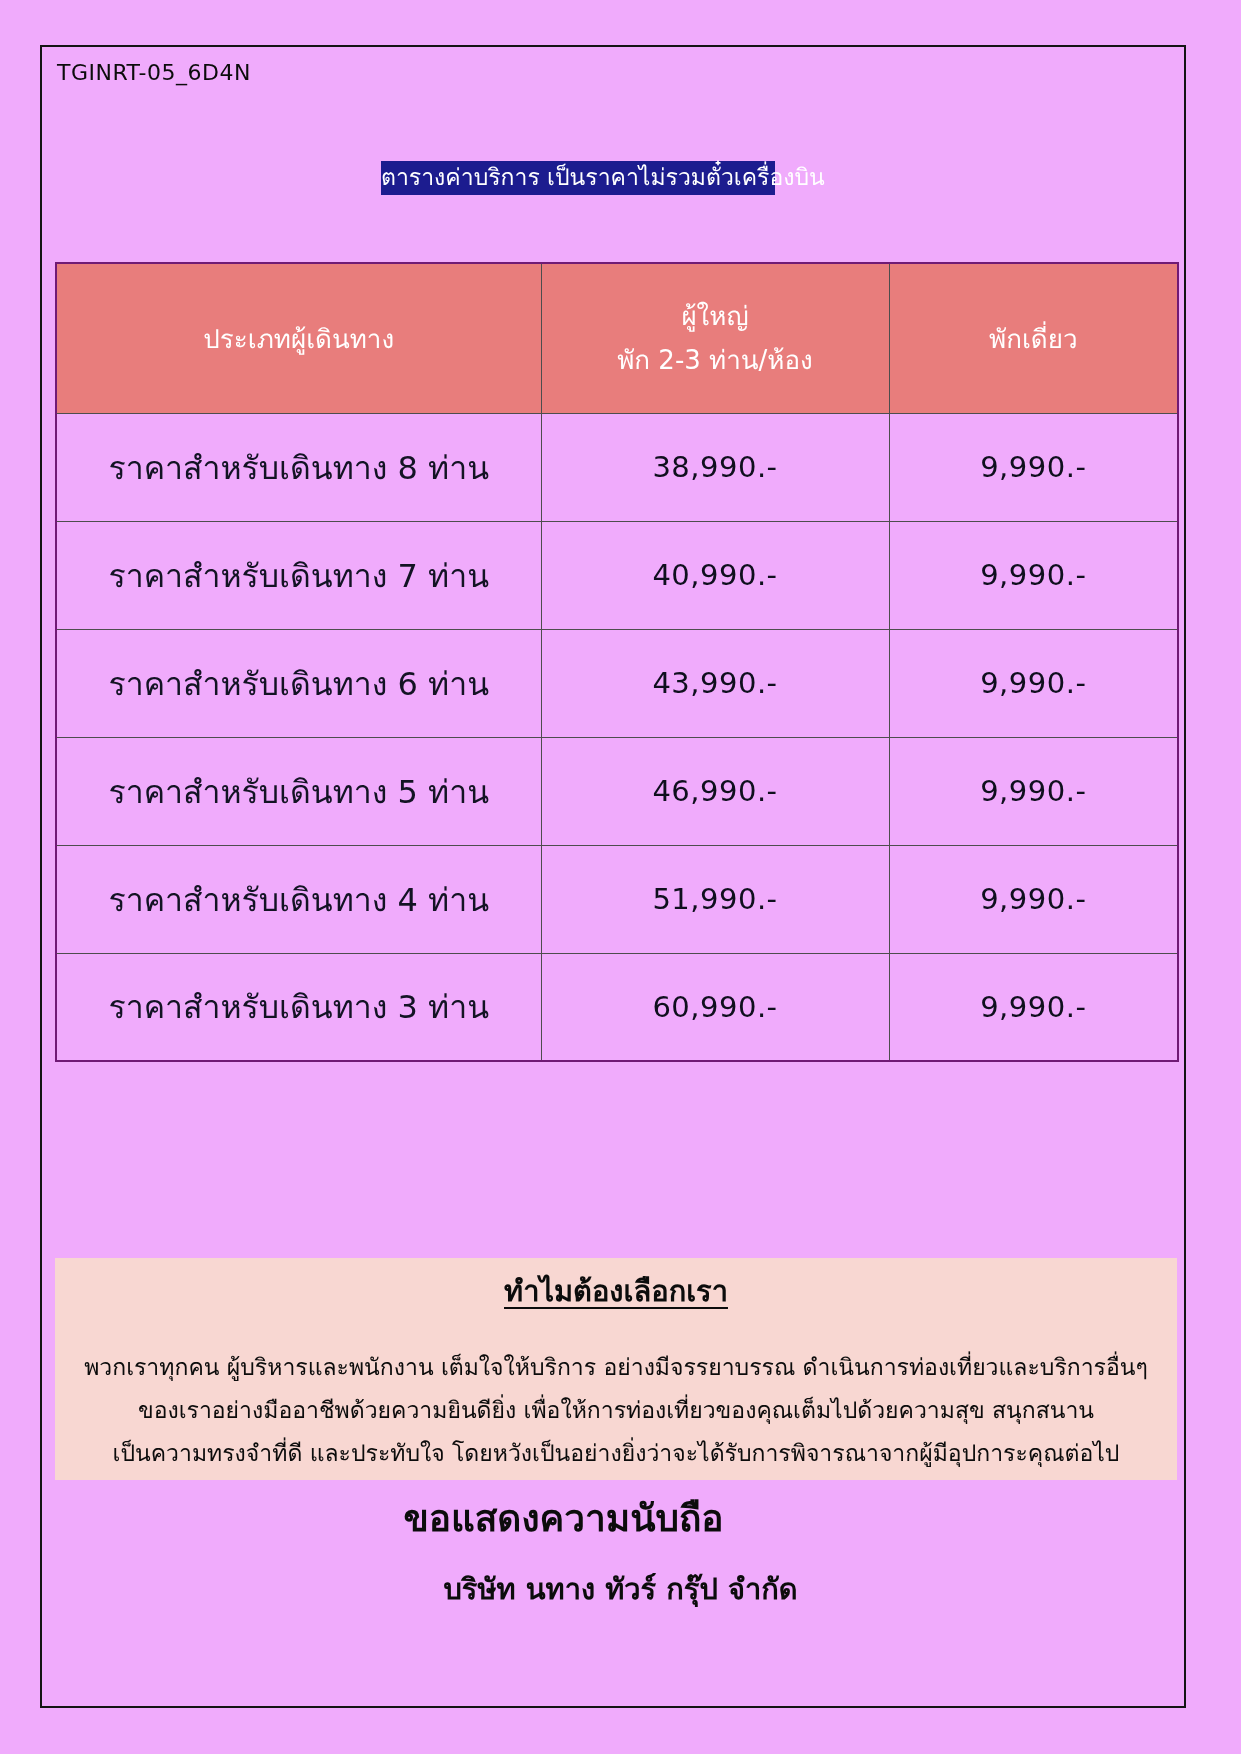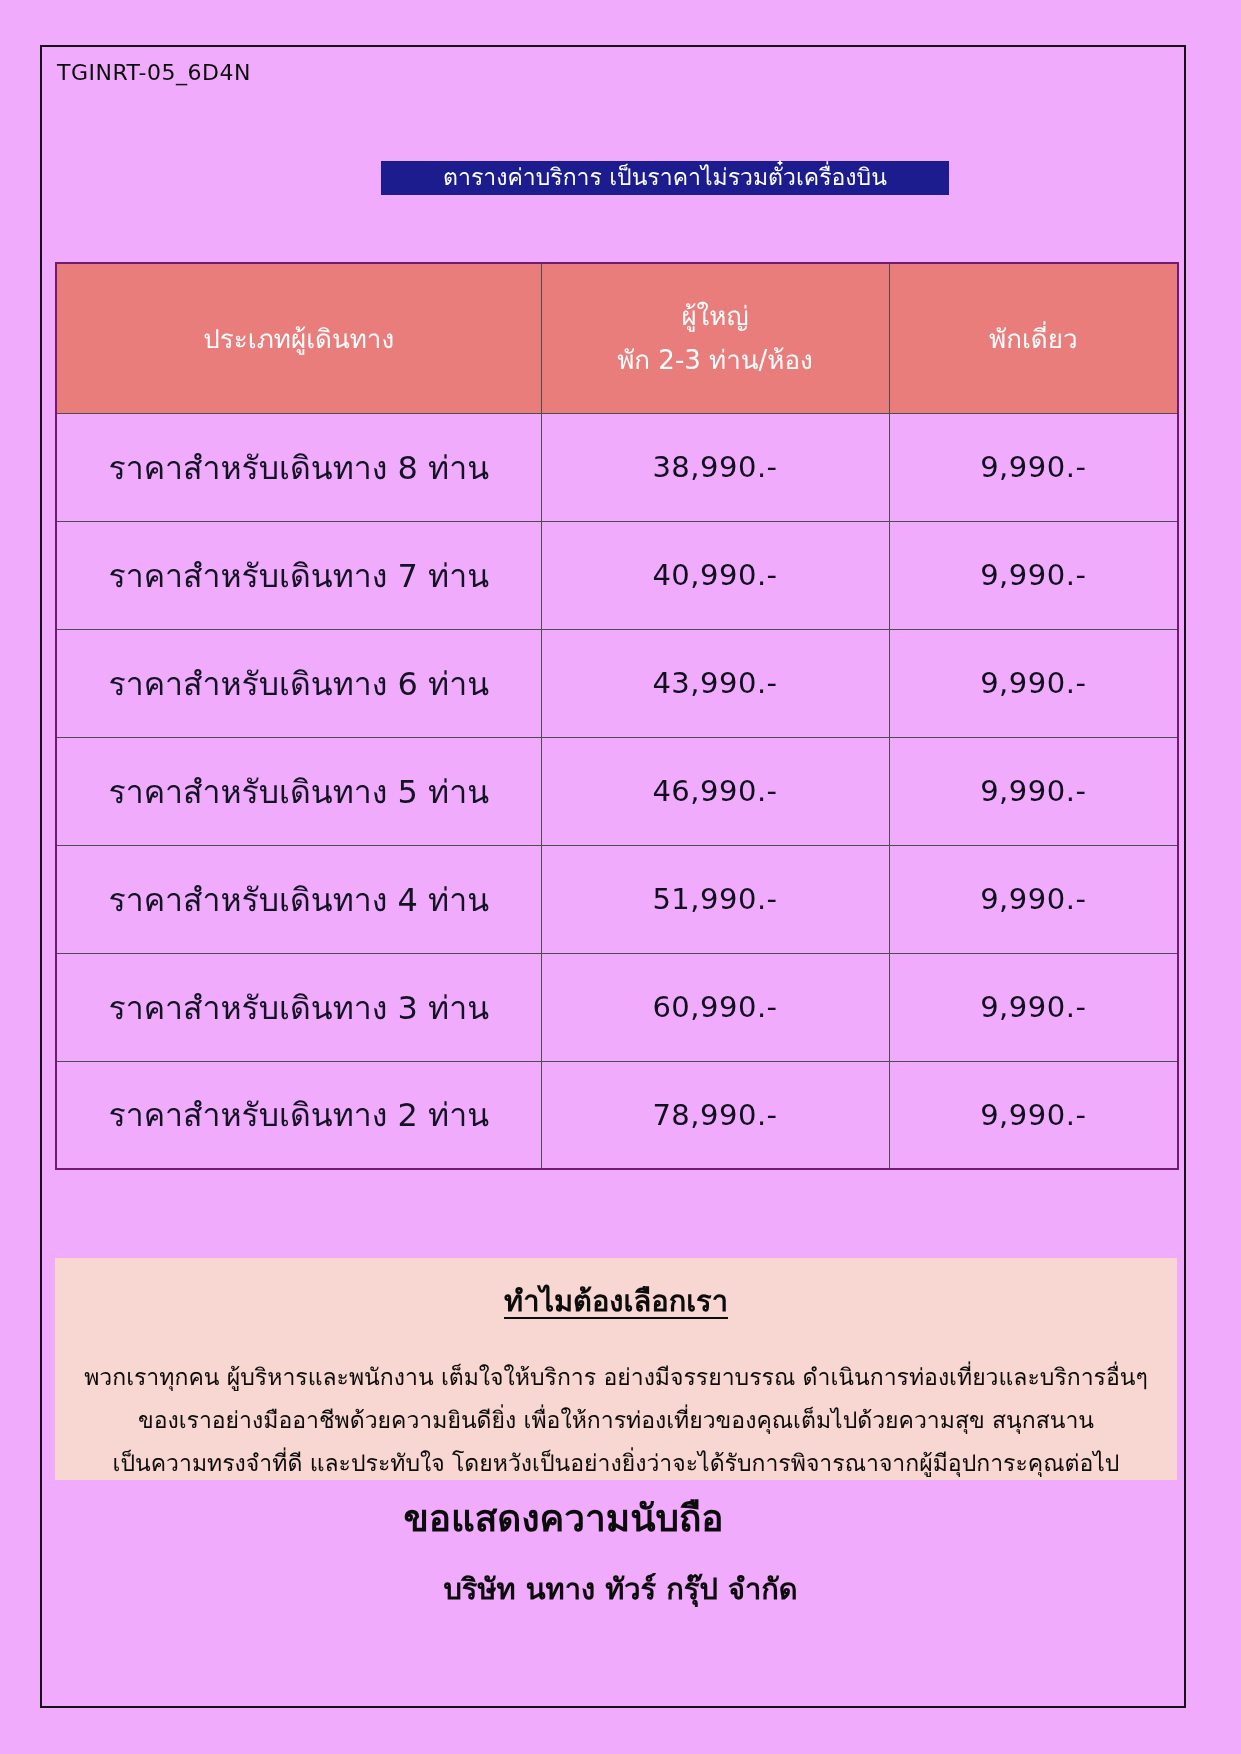--- a/index.html
+++ b/index.html
@@ -30,21 +30,21 @@
     left: 57px;
     top: 60px;
     font-size: 22px;
     letter-spacing: 0.5px;
     color: #0c0c0c;
   }
   .title-bar {
     position: absolute;
     left: 381px;
     top: 161px;
-    width: 568px;
+    width: 394px;
     height: 34px;
     background: #1c1c8f;
     color: #ffffff;
     font-size: 23px;
     line-height: 33px;
     text-align: center;
     white-space: nowrap;
   }
   table.price-table {
     position: absolute;
@@ -80,21 +80,21 @@
     left: 55px;
     top: 1258px;
     width: 1122px;
     height: 222px;
     background: #f8d7d2;
     box-sizing: border-box;
     text-align: center;
   }
   .why-heading {
     display: inline-block;
-    margin-top: 20px;
+    margin-top: 10px;
     font-size: 29px;
     font-weight: bold;
     color: #0c0c0c;
     text-decoration: underline;
     text-underline-offset: 6px;
   }
   .why-lines {
     margin-top: 32px;
   }
   .why-line {
@@ -172,25 +172,20 @@
         <td class="price-cell">9,990.-</td>
       </tr>
       <tr>
         <td class="label-cell">ราคาสำหรับเดินทาง 4 ท่าน</td>
         <td class="price-cell">51,990.-</td>
         <td class="price-cell">9,990.-</td>
       </tr>
       <tr>
         <td class="label-cell">ราคาสำหรับเดินทาง 3 ท่าน</td>
         <td class="price-cell">60,990.-</td>
-        <td class="price-cell">9,990.-</td>
-      </tr>
-      <tr>
-        <td class="label-cell">ราคาสำหรับเดินทาง 2 ท่าน</td>
-        <td class="price-cell">78,990.-</td>
         <td class="price-cell">9,990.-</td>
       </tr>
     </tbody>
   </table>
 
   <div class="why-box">
     <span class="why-heading">ทำไมต้องเลือกเรา</span>
     <div class="why-lines">
       <div class="why-line">พวกเราทุกคน ผู้บริหารและพนักงาน เต็มใจให้บริการ อย่างมีจรรยาบรรณ ดำเนินการท่องเที่ยวและบริการอื่นๆ</div>
       <div class="why-line">ของเราอย่างมืออาชีพด้วยความยินดียิ่ง เพื่อให้การท่องเที่ยวของคุณเต็มไปด้วยความสุข สนุกสนาน</div>

